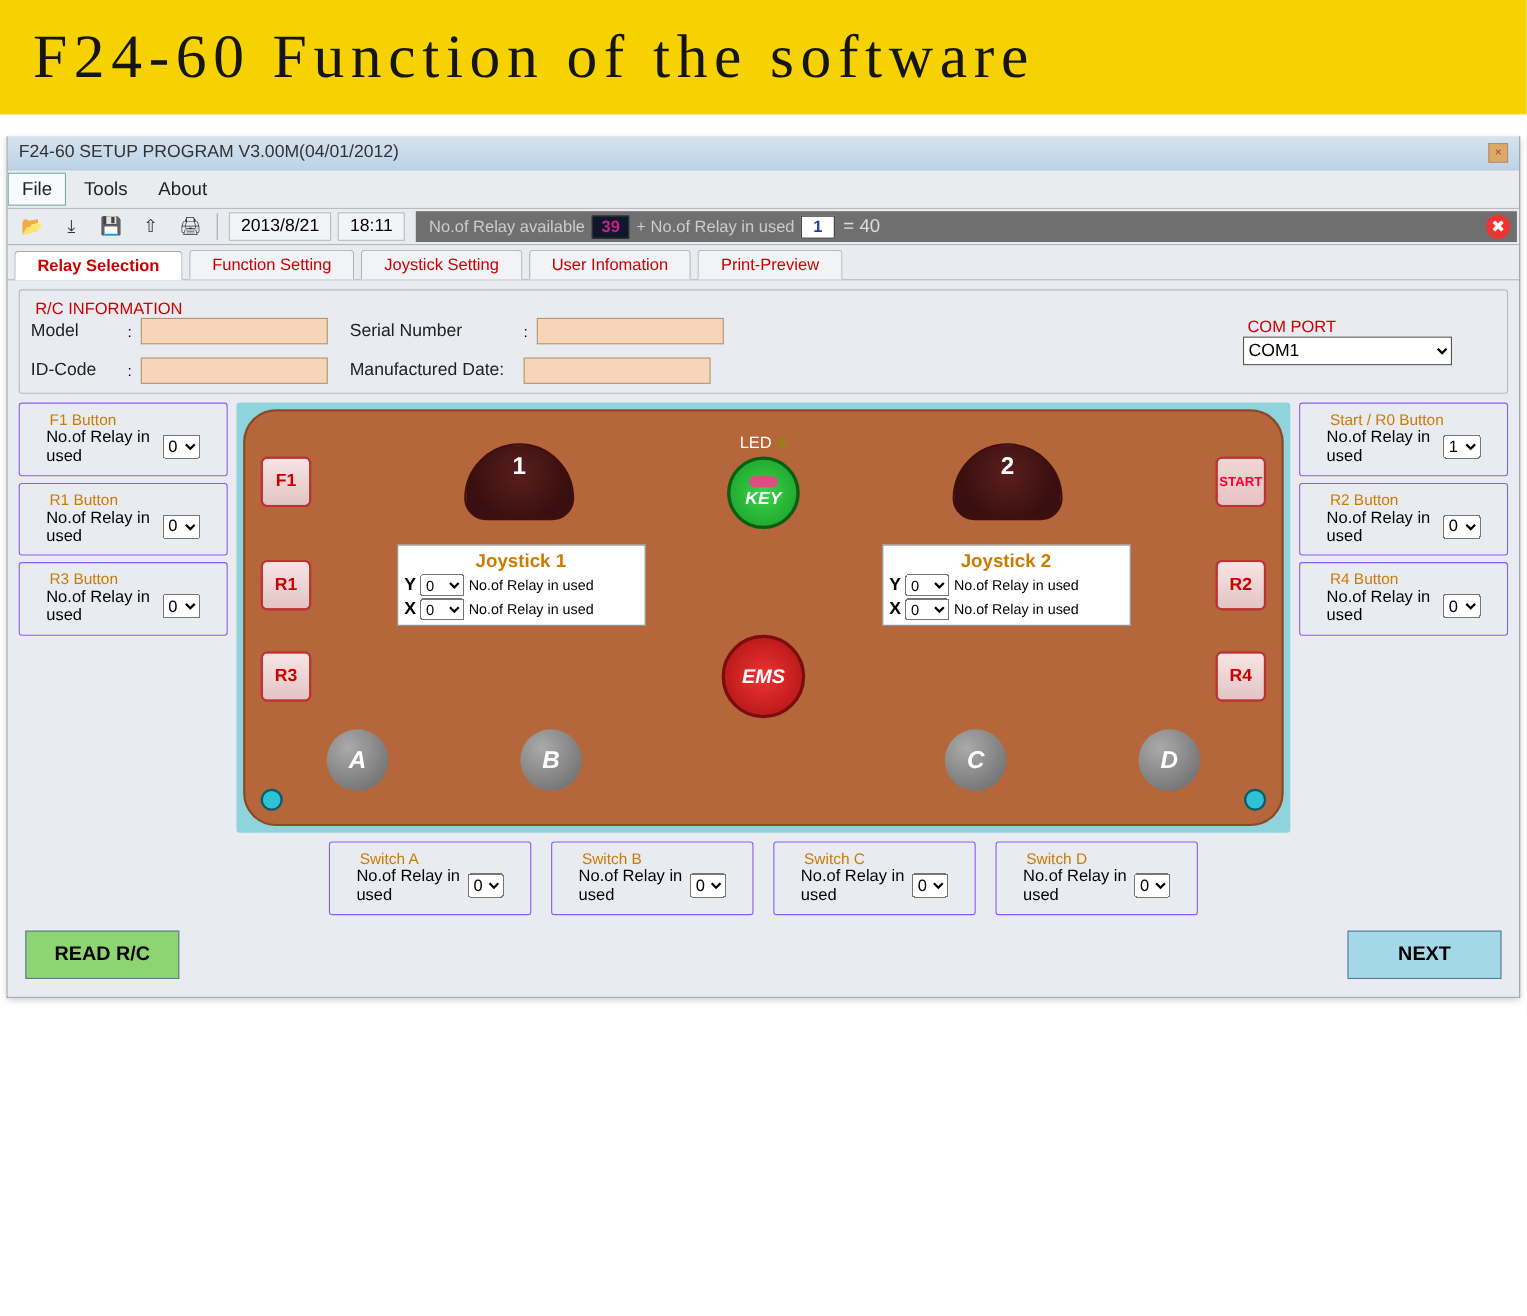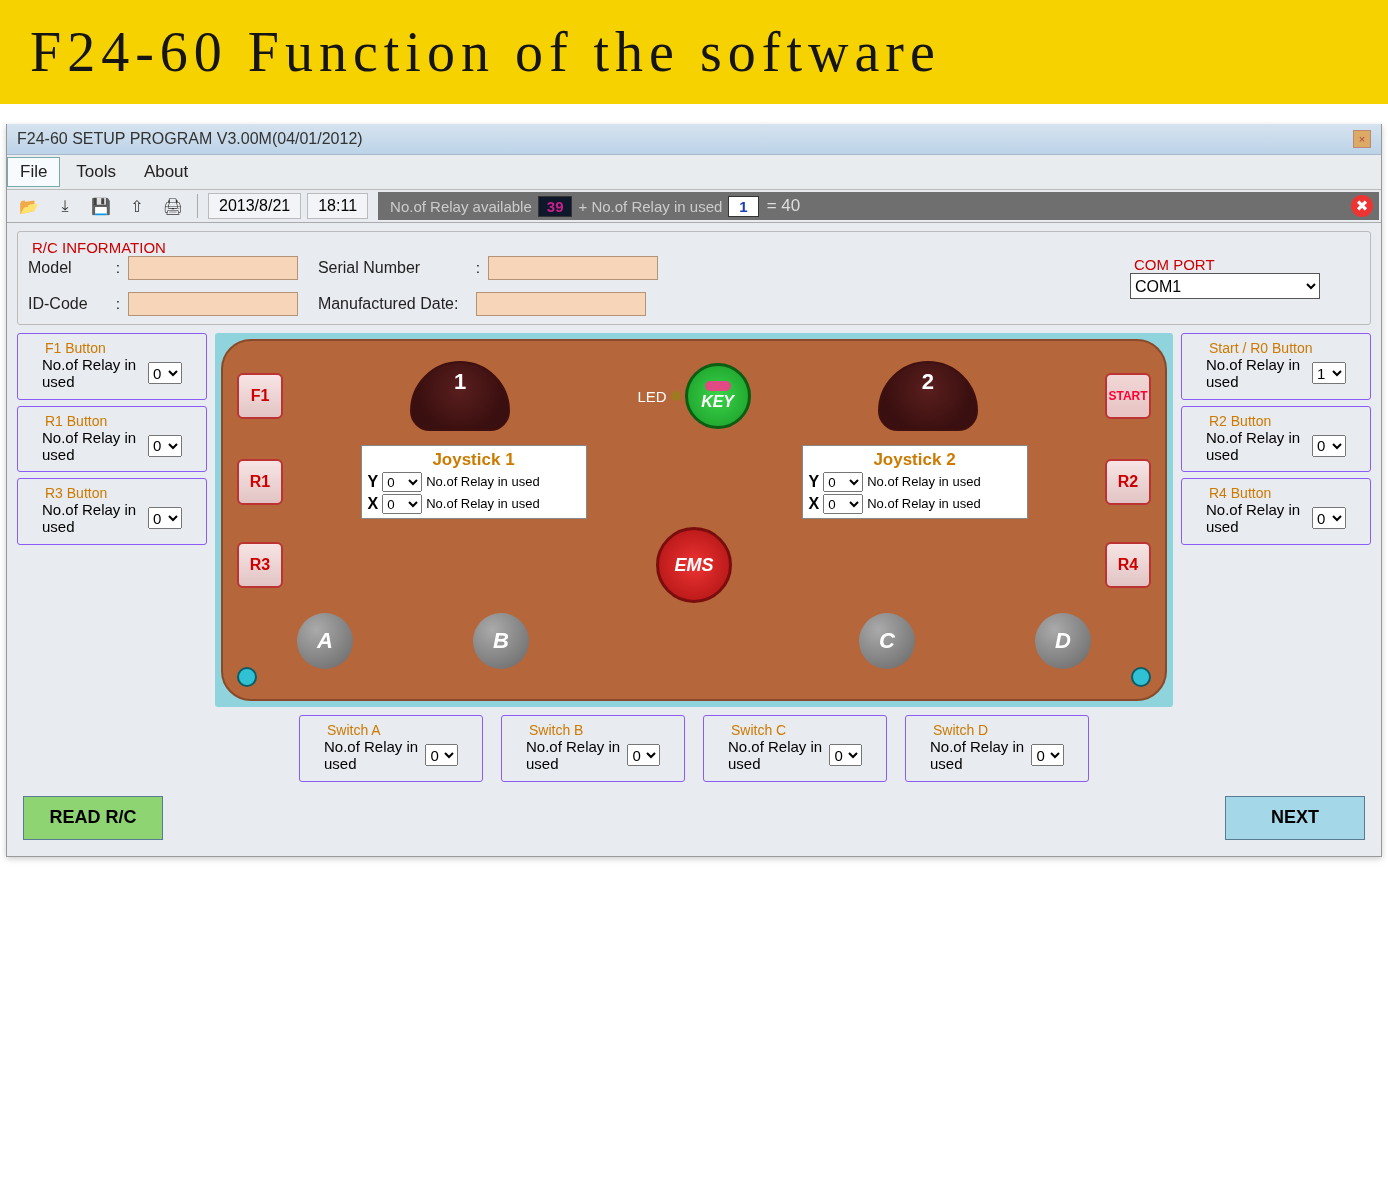--- a/index.html
+++ b/index.html
@@ -56,21 +56,21 @@
 .device-body { background:#b5663a; width:100%; border-radius:30px; position:relative; padding:20px 14px 30px; border:2px solid #8a4a29; }
 .device-body::before, .device-body::after { content:""; position:absolute; width:16px;height:16px; border:2px solid #0a5e68; border-radius:50%; }
 .device-body::before { left:14px; bottom:12px; background:#30c2d4; }
 .device-body::after { right:14px; bottom:12px; background:#30c2d4; }
 .device .btn-sq { width:46px;height:46px; border-radius:6px; background:linear-gradient(#f7e4e4,#e2c4c4); border:2px solid #b33; display:flex;align-items:center;justify-content:center; font-weight:bold; color:#c00; font-size:16px; }
 .device .btn-sq.start { color:#f03; font-size:12px; background:linear-gradient(#f0d6d6,#e8c3c3); }
 .device .device-row { display:flex; align-items:center; justify-content:space-between; margin-bottom:8px; }
 .device-row.r2 { margin-top:14px; }
 .joy-knob { width:100px;height:70px; background:radial-gradient(circle at 50% 40%, #5a1e1e 0%, #3a0f0f 70%); border-radius:50px 50px 20px 20px; border:2px solid #401010; position:relative; }
 .joy-knob .num { position:absolute; top:6px; left:50%; transform:translateX(-50%); color:#fff; font-size:22px; font-weight:bold; }
-.center-col { display:flex; flex-direction:row; align-items:center; gap:4px; }
+.center-col { display:flex; flex-direction:column; align-items:center; gap:4px; }
 .led-label { color:#fff; font-size:15px; display:flex; align-items:center; gap:4px; }
 .led-label .dot { width:10px;height:10px;border-radius:50%;background:#a07a20; display:inline-block; }
 .key { width:66px;height:66px;border-radius:50%;background:radial-gradient(circle,#3bd34a,#199b27); border:3px solid #0a5e12; display:flex;align-items:center;justify-content:center; color:#fff; font-size:16px; font-style:italic; font-weight:bold; flex-direction:column; }
 .key .slot { width:26px;height:10px;background:#e24a83;border-radius:5px; margin-bottom:2px; }
 .ems { width:76px;height:76px;border-radius:50%;background:radial-gradient(circle,#e33,#a11); border:3px solid #7a0d0d; display:flex;align-items:center;justify-content:center; color:#fff; font-size:18px; font-style:italic; font-weight:bold; margin:0 auto; }
 .gray-btn { width:56px;height:56px;border-radius:50%;background:radial-gradient(circle at 35% 30%,#aaa,#666); display:flex;align-items:center;justify-content:center; color:#fff; font-size:22px; font-style:italic; font-weight:bold; }
 .joy-panel { background:#fff; border:1px solid #888; padding:4px 6px; margin:0; width:226px; }
 .joy-panel .title { color:#cc7a00; text-align:center; font-weight:bold; font-size:17px; }
 .joy-panel .jr { display:flex; align-items:center; gap:4px; font-size:14px; margin-top:2px; }
 .joy-panel .jr .ax { font-weight:bold; font-size:16px; }
@@ -121,20 +121,27 @@
     <div class="relay-strip">
       <span class="lbl">No.of Relay available</span>
       <span class="val">39</span>
       <span class="lbl">+ No.of Relay in used</span>
       <span class="val2">1</span>
       <span class="eq">= 40</span>
       <span class="stop">✖</span>
     </div>
   </div>
 
+  <div class="tabs">
+    <div class="tab active">Relay Selection</div>
+    <div class="tab">Function Setting</div>
+    <div class="tab">Joystick Setting</div>
+    <div class="tab">User Infomation</div>
+    <div class="tab">Print-Preview</div>
+  </div>
 
   <div class="panel-body">
 
     <div class="fieldset">
       <div style="display:flex;align-items:center;">
         <div style="flex:1;">
           <div class="legend">R/C INFORMATION</div>
           <div class="rc-info">
             <div class="pair short">
               <label>Model</label>

